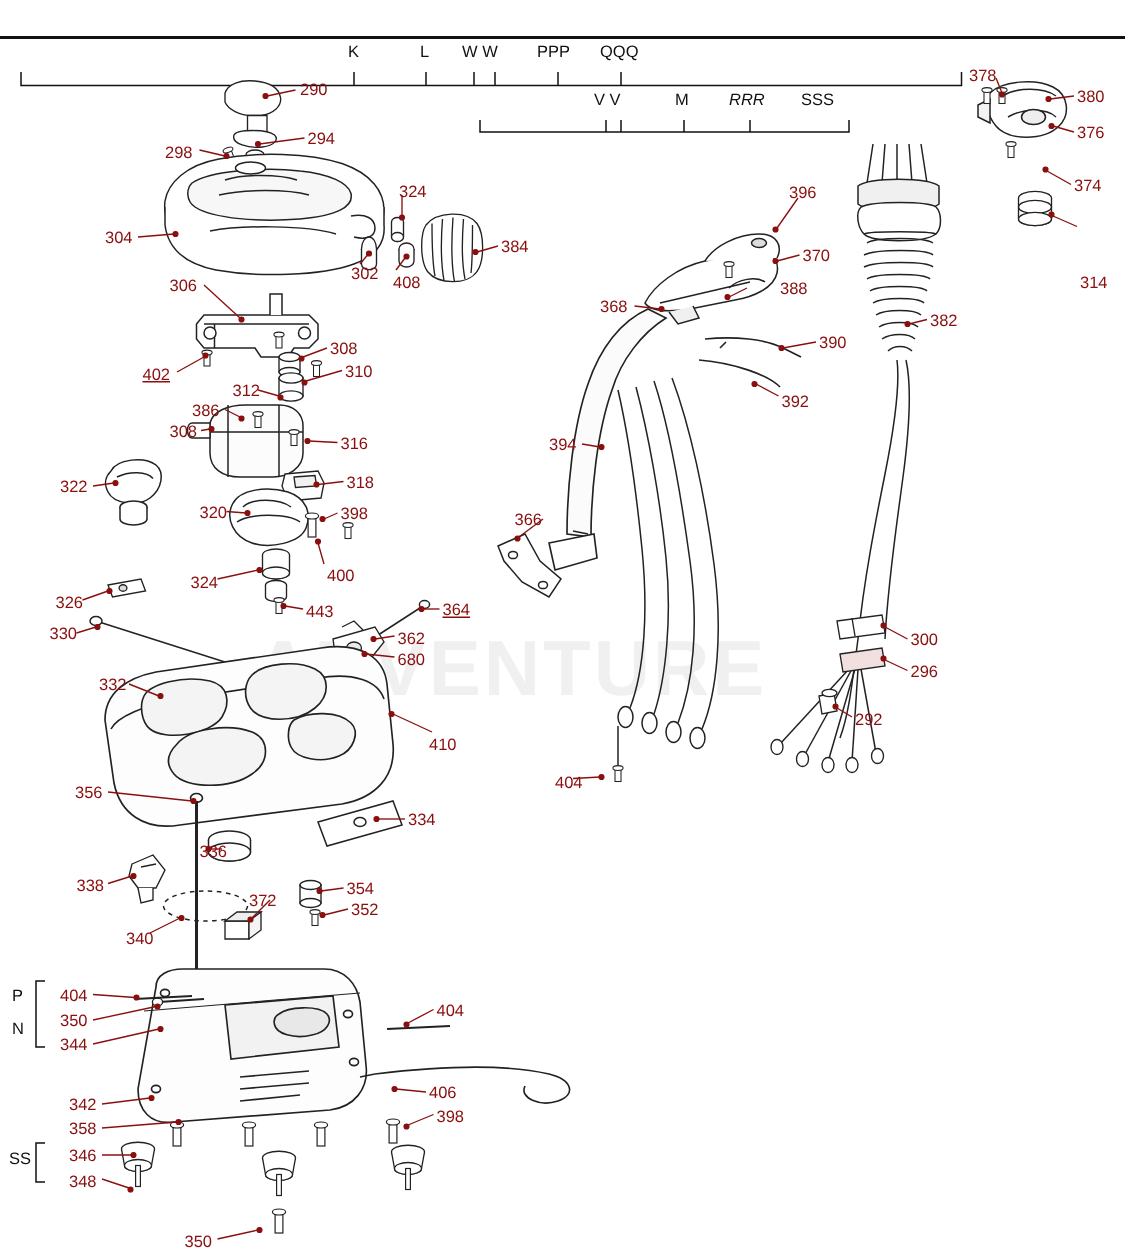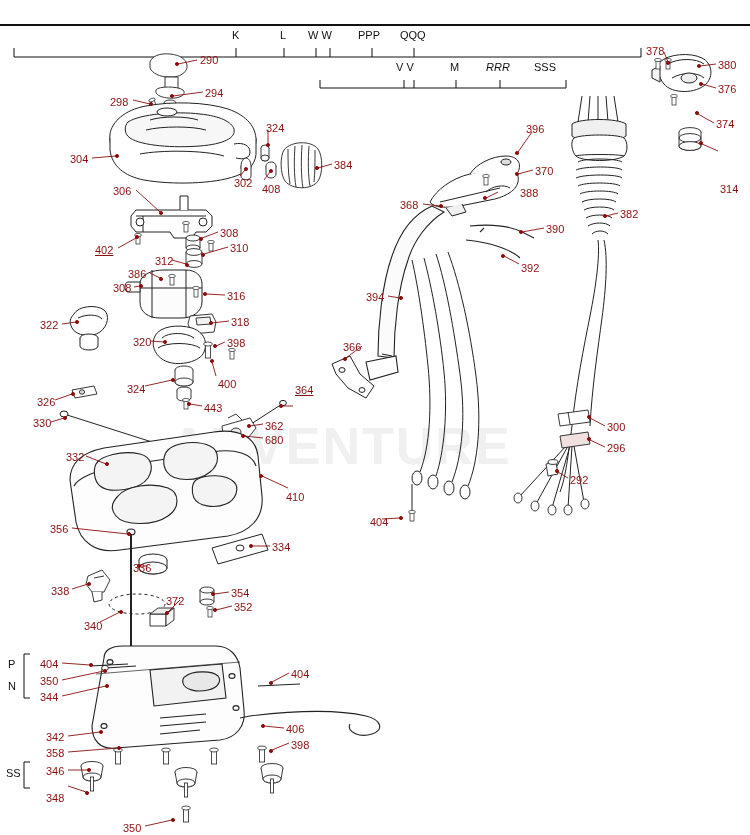--- a/index.html
+++ b/index.html
@@ -624,21 +624,21 @@
         <div class="callout" style="left: 113px; top: 257px;">308</div>
         <div class="callout" style="left: 227px; top: 265px;">316</div>
         <div class="callout" style="left: 231px; top: 291px;">318</div>
         <div class="callout" style="left: 40px; top: 294px;">322</div>
         <div class="callout" style="left: 133px; top: 311px;">320</div>
         <div class="callout" style="left: 227px; top: 312px;">398</div>
         <div class="callout" style="left: 218px; top: 353px;">400</div>
         <div class="callout" style="left: 127px; top: 358px;">324</div>
         <div class="callout" style="left: 204px; top: 377px;">443</div>
         <div class="callout" style="left: 37px; top: 371px;">326</div>
-        <div class="callout" style="left: 295px; top: 359px; text-decoration: underline;">364</div>
+        <div class="callout" style="left: 295px; top: 376px; text-decoration: underline;">364</div>
         <div class="callout" style="left: 33px; top: 392px;">330</div>
         <div class="callout" style="left: 265px; top: 395px;">362</div>
         <div class="callout" style="left: 265px; top: 409px;">680</div>
         <div class="callout" style="left: 66px; top: 426px;">332</div>
         <div class="callout" style="left: 286px; top: 466px;">410</div>
         <div class="callout" style="left: 50px; top: 498px;">356</div>
         <div class="callout" style="left: 272px; top: 516px;">334</div>
         <div class="callout" style="left: 133px; top: 537px;">336</div>
         <div class="callout" style="left: 51px; top: 560px;">338</div>
         <div class="callout" style="left: 231px; top: 562px; text-align: right;">354</div>
@@ -647,21 +647,21 @@
         <div class="callout" style="left: 84px; top: 595px;">340</div>
         <div class="callout" style="left: 40px; top: 633px;">404</div>
         <div class="callout" style="left: 40px; top: 650px;">350</div>
         <div class="callout" style="left: 40px; top: 666px;">344</div>
         <div class="callout" style="left: 291px; top: 643px;">404</div>
         <div class="callout" style="left: 286px; top: 698px;">406</div>
         <div class="callout" style="left: 291px; top: 714px;">398</div>
         <div class="callout" style="left: 46px; top: 706px;">342</div>
         <div class="callout" style="left: 46px; top: 722px;">358</div>
         <div class="callout" style="left: 46px; top: 740px;">346</div>
-        <div class="callout" style="left: 46px; top: 757px; margin-top: 10px;">348</div>
+        <div class="callout" style="left: 46px; top: 757px;">348</div>
         <div class="callout" style="left: 123px; top: 797px;">350</div>
         <div class="callout" style="left: 343px; top: 316px;">366</div>
         <div class="callout" style="left: 366px; top: 266px;">394</div>
         <div class="callout" style="left: 400px; top: 174px;">368</div>
         <div class="callout" style="left: 500px; top: 162px; margin-left: 20px;">388</div>
         <div class="callout" style="left: 535px; top: 140px;">370</div>
         <div class="callout" style="left: 526px; top: 98px;">396</div>
         <div class="callout" style="left: 546px; top: 198px;">390</div>
         <div class="callout" style="left: 521px; top: 237px;">392</div>
         <div class="callout" style="left: 620px; top: 183px;">382</div>

